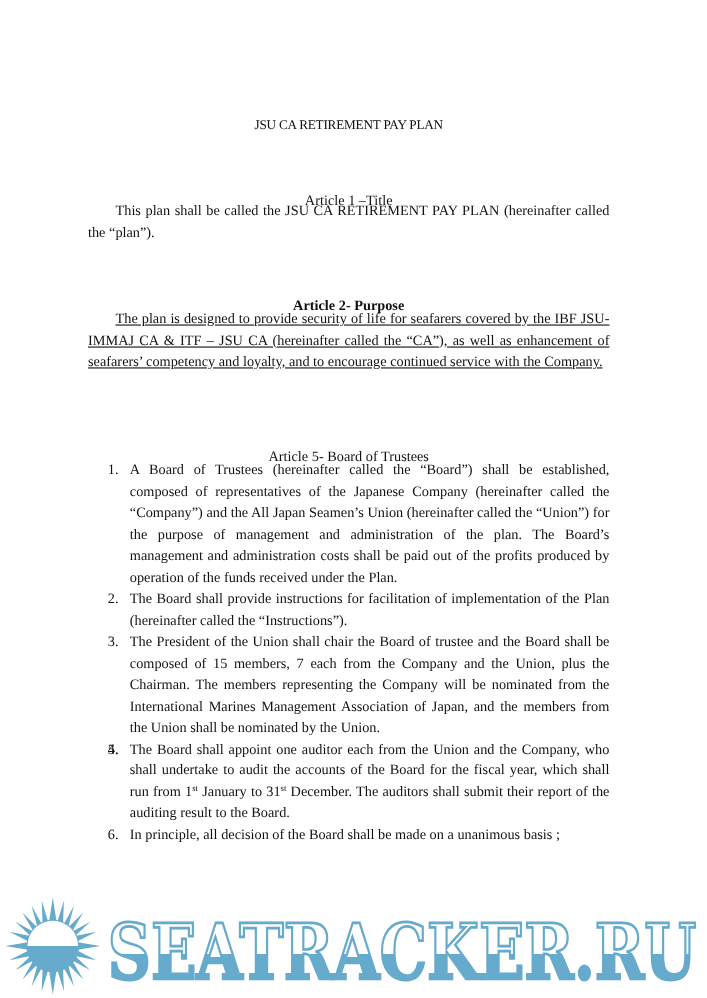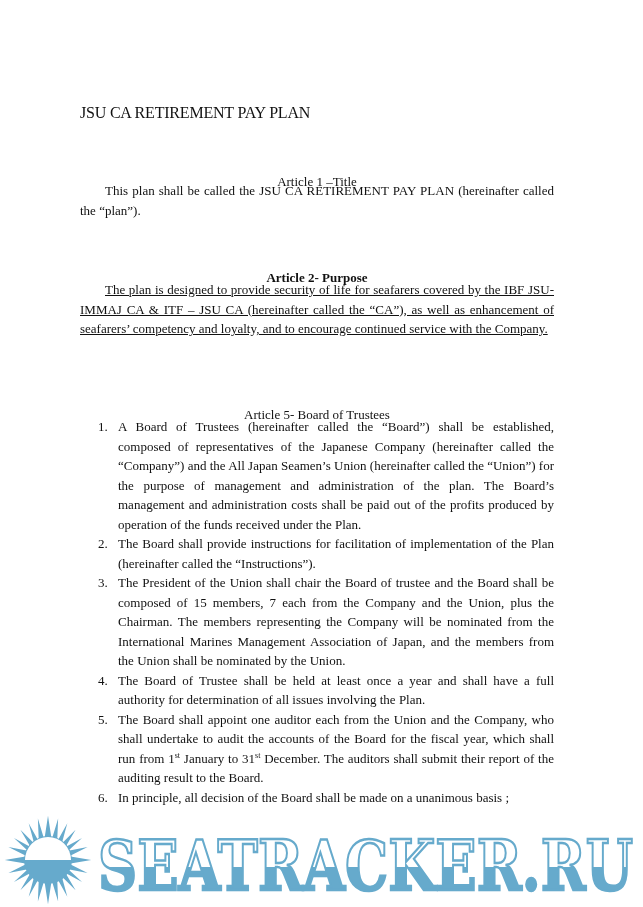--- a/index.html
+++ b/index.html
@@ -19,21 +19,22 @@
     position: absolute;
     left: 80px;
     top: 0;
     width: 474px;
   }
   .doc-title {
     position: absolute;
     top: 105px;
     left: 0;
     width: 474px;
-    font-size: 16px;
+    text-align: center;
+    font-size: 12px;
     line-height: 16px;
     letter-spacing: -0.2px;
   }
   .article-heading {
     position: absolute;
     left: 0;
     width: 474px;
     text-align: center;
     font-size: 13px;
     line-height: 16px;
@@ -118,21 +119,20 @@
     <li>
       <span class="num">2.</span>
       <span>The Board shall provide instructions for facilitation of implementation of the Plan (hereinafter called the “Instructions”).</span>
     </li>
     <li>
       <span class="num">3.</span>
       <span>The President of the Union shall chair the Board of trustee and the Board shall be composed of 15 members, 7 each from the Company and the Union, plus the Chairman. The members representing the Company will be nominated from the International Marines Management Association of Japan, and the members from the Union shall be nominated by the Union.</span>
     </li>
     <li>
       <span class="num">4.</span>
-      <span>The Board of Trustee shall be held at least once a year and shall have a full authority for determination of all issues involving the Plan.</span>
     </li>
     <li>
       <span class="num">5.</span>
       <span><span>The Board shall appoint one auditor each from the Union and the Company, who shall undertake to audit the accounts of the Board for the fiscal year, which shall run from 1</span><sup>st</sup><span> January to 31</span><sup>st</sup><span> December. The auditors shall submit their report of the auditing result to the Board.</span></span>
     </li>
     <li>
       <span class="num">6.</span>
       <span>In principle, all decision of the Board shall be made on a unanimous basis ;</span>
     </li>
   </ol>

